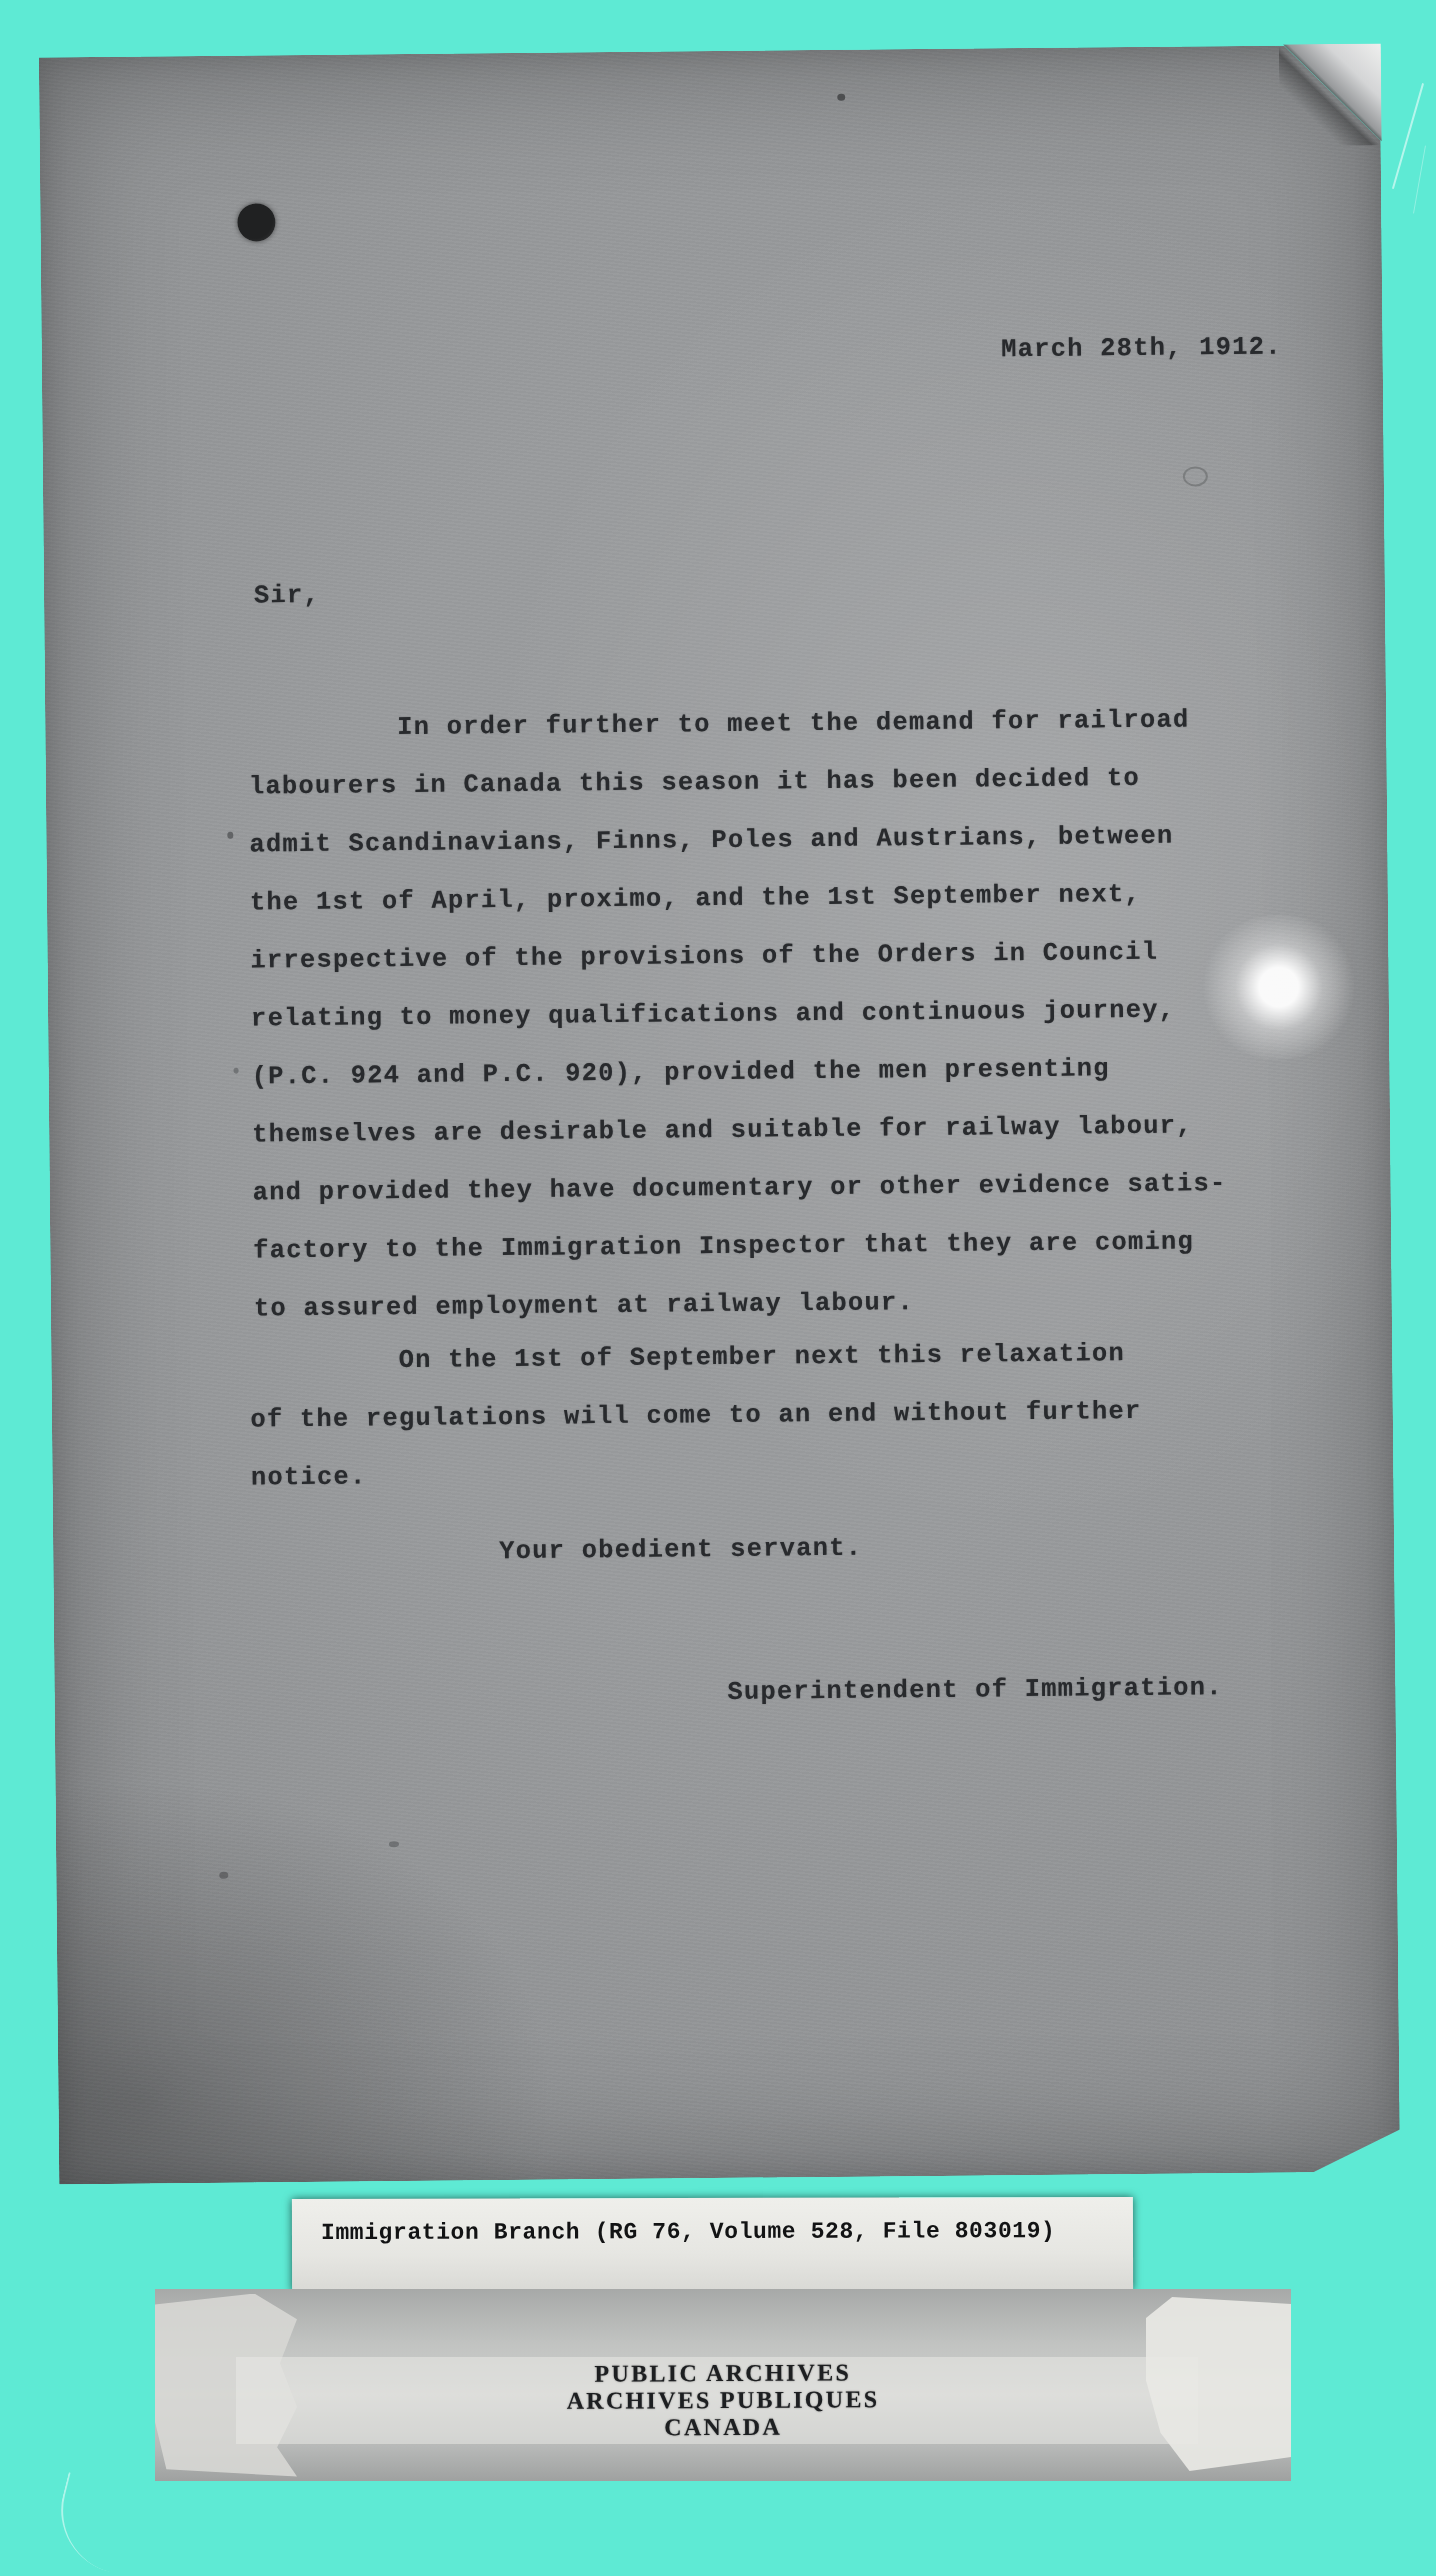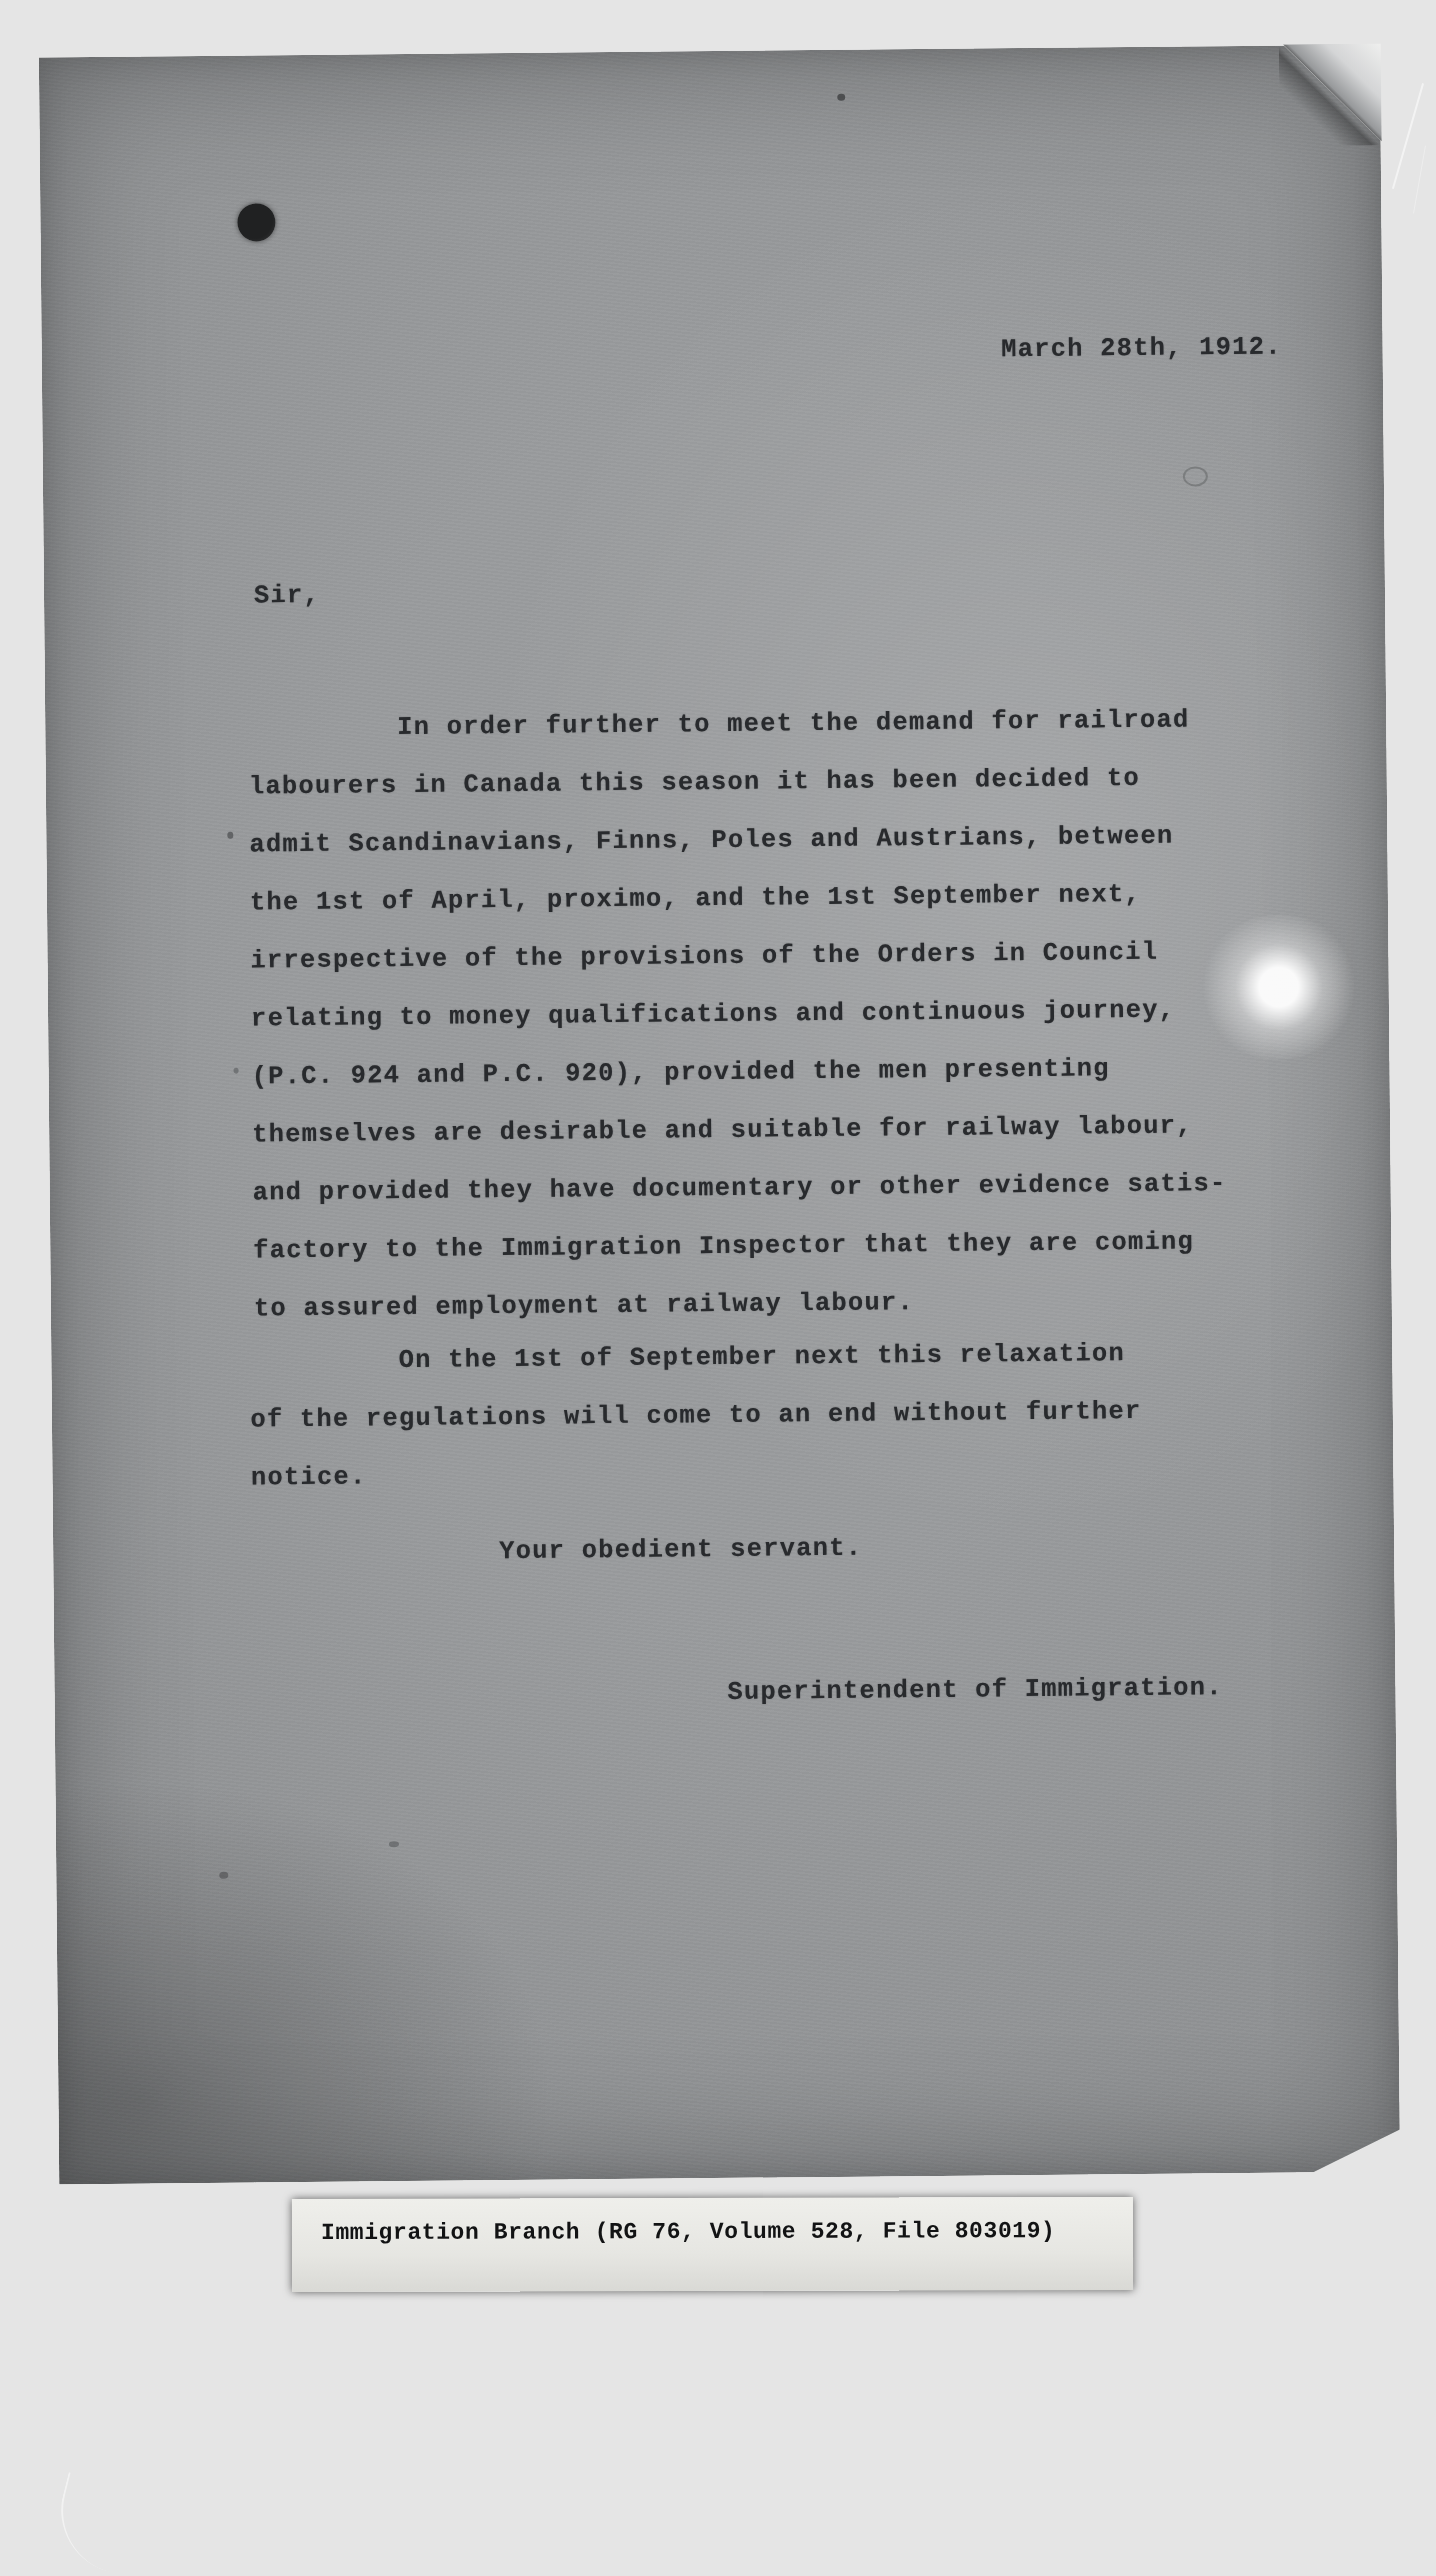--- a/index.html
+++ b/index.html
@@ -1,19 +1,19 @@
 <!DOCTYPE html>
 <html style="font-size:9.3px"><head>
 <meta charset="utf-8">
 <style>
   html,body{margin:0;padding:0;background:#000;}
   .film{
     position:relative;
     width:1436px;height:2576px;
-    background:#e5e5e5;
+    background:#5eead4;
     overflow:hidden;
     font-family:"Liberation Mono","DejaVu Sans Mono",monospace;
   }
   
   .paper-wrap{
     position:absolute;left:49px;top:51px;width:1341px;height:2127px;
     transform:rotate(-0.55deg);
   }
   .paper{
     position:absolute;inset:0;
@@ -160,19 +160,27 @@
     </div>
     <div class="fold">
       <div class="flap"></div>
     </div>
   </div>
 
   <div class="label-strip">
     <span class="label-text">Immigration Branch (RG 76, Volume 528, File 803019)</span>
   </div>
 
+  <div class="tape">
+    <div class="tape-end-left"></div>
+    <div class="tape-end-right"></div>
+    <div class="tape-band"></div>
+    <div class="stamp">PUBLIC ARCHIVES
+ARCHIVES PUBLIQUES
+CANADA</div>
+  </div>
 
   <div class="scratch a"></div>
   <div class="scratch b"></div>
   <div class="scratch-arc"></div>
 
 </div>
 
 
 </body></html>

